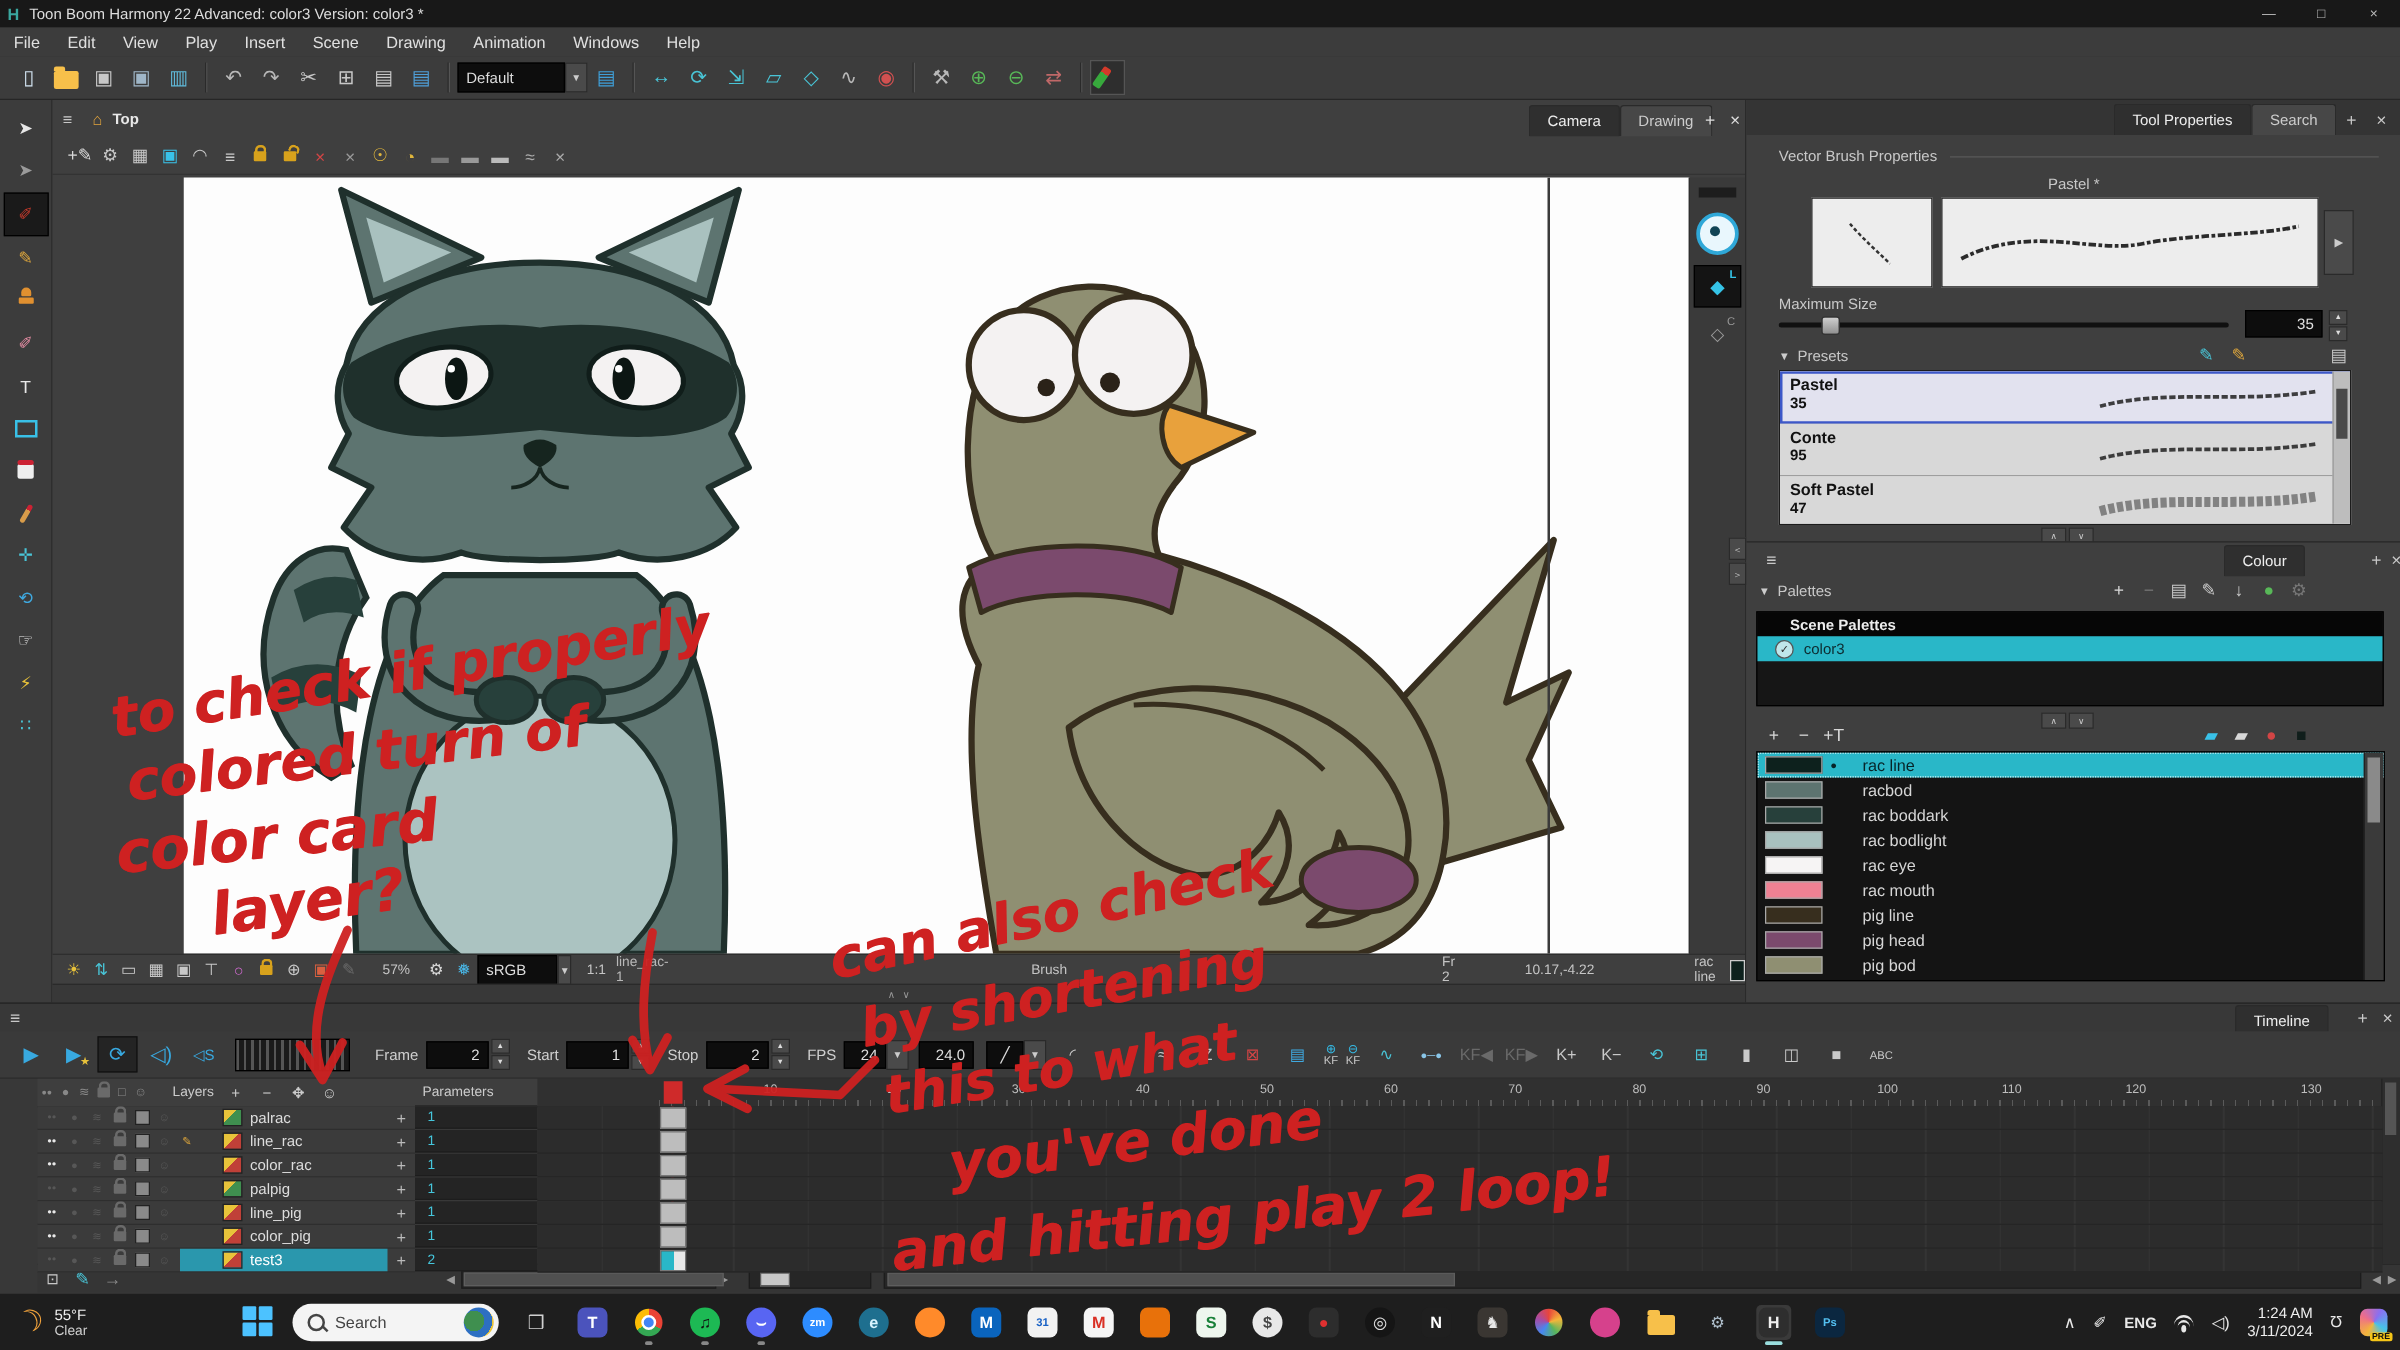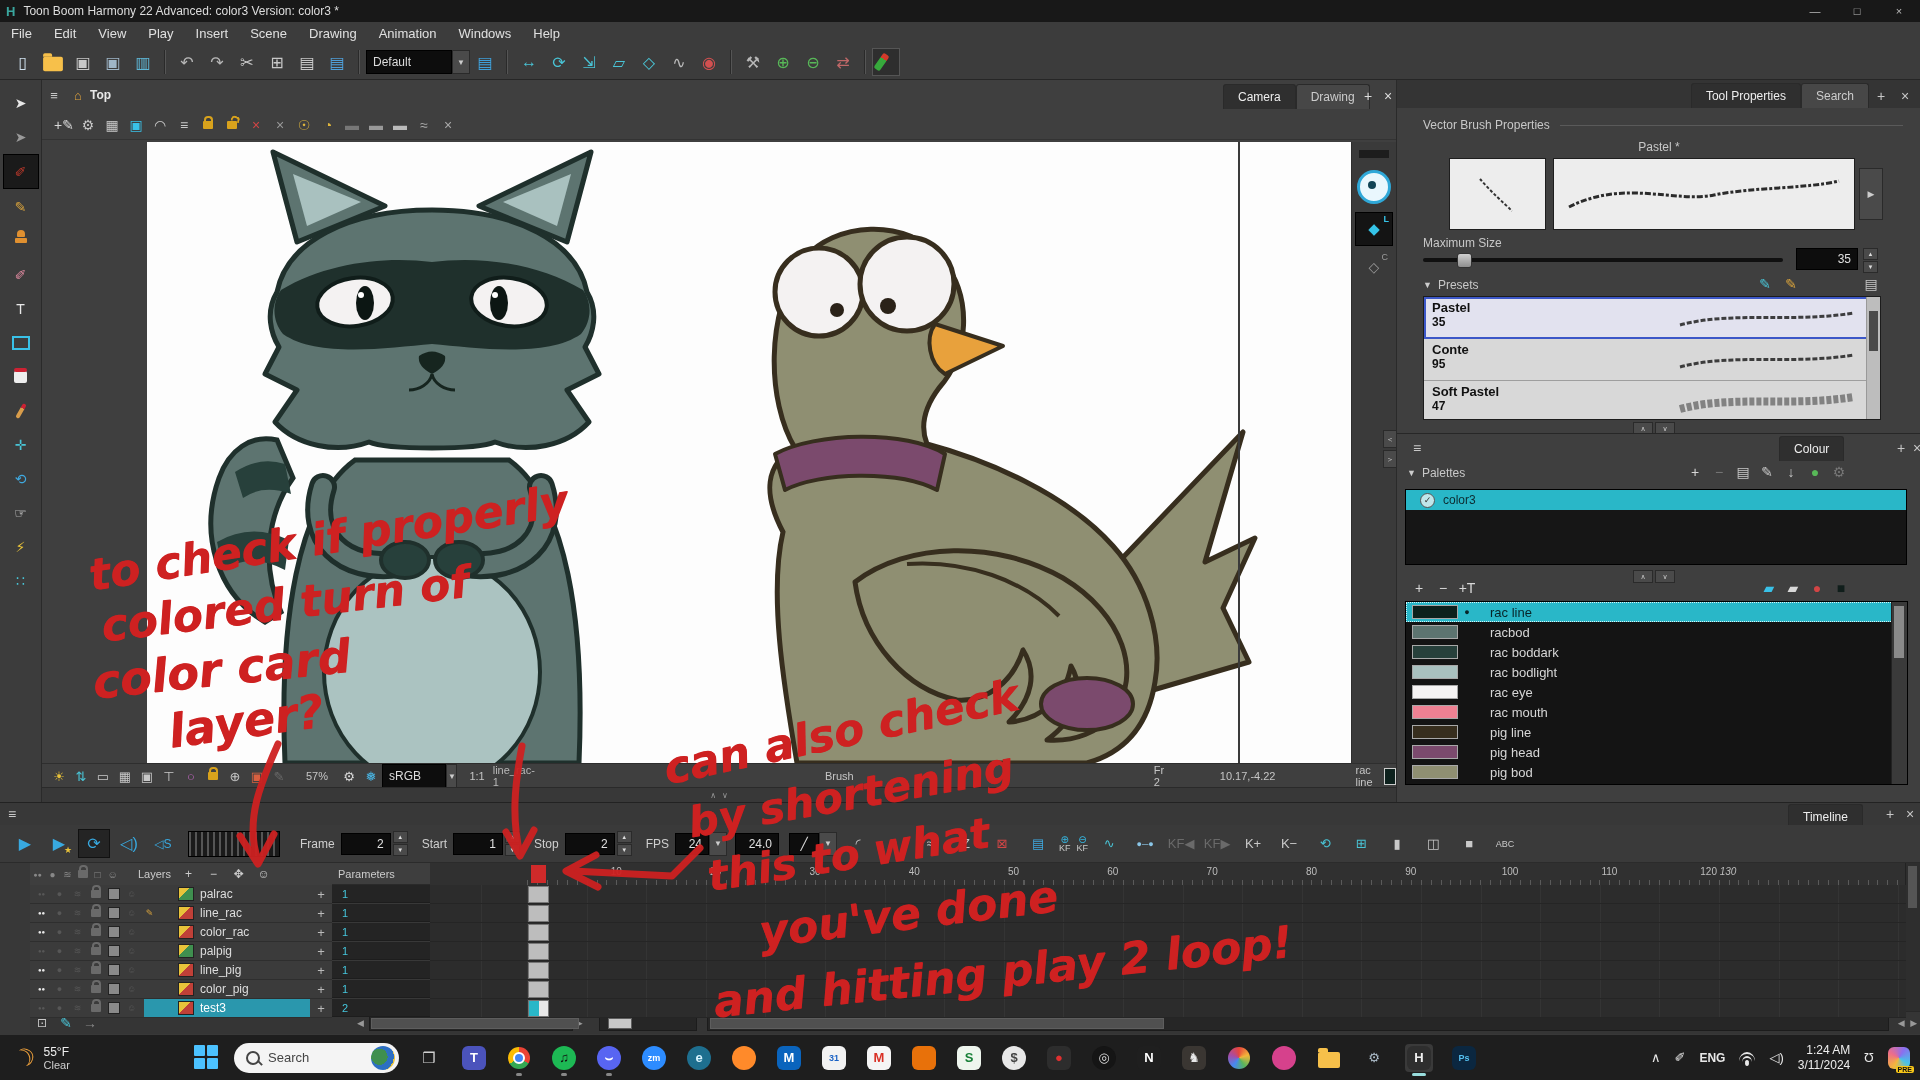--- a/index.html
+++ b/index.html
@@ -514,20 +514,21 @@
           <span class="ico" style="color: rgb(216, 216, 216);">+</span>
           <span class="ico" style="color: rgb(119, 119, 119);">−</span>
           <span class="ico" style="color: rgb(200, 200, 200);">▤</span>
           <span class="ico" style="color: rgb(200, 200, 200);">✎</span>
           <span class="ico" style="color: rgb(200, 200, 200);">↓</span>
           <span class="ico" style="color: rgb(88, 184, 88);">●</span>
           <span class="ico" style="color: rgb(119, 119, 119);">⚙</span>
         </div>
 
       <div id="palettelist">
+        <div class="palrow-h">Scene Palettes</div>
         <div class="palrow">
           <span class="chk">✓</span>
           <span>color3</span>
         </div>
       </div>
       <div class="updown" style="position:absolute;left:236px;top:136px;">
           <span>∧</span>
           <span>∨</span>
         </div>
 
@@ -681,21 +682,21 @@
         <span class="rnum" style="left: 384.97px;">30</span>
         <span class="rnum" style="left: 484.27px;">40</span>
         <span class="rnum" style="left: 583.57px;">50</span>
         <span class="rnum" style="left: 682.87px;">60</span>
         <span class="rnum" style="left: 782.17px;">70</span>
         <span class="rnum" style="left: 881.47px;">80</span>
         <span class="rnum" style="left: 980.77px;">90</span>
         <span class="rnum" style="left: 1080.07px;">100</span>
         <span class="rnum" style="left: 1179.37px;">110</span>
         <span class="rnum" style="left: 1278.67px;">120</span>
-        <span class="rnum" style="left: 1298px; font-style: italic;">130</span>
+        <span class="rnum" style="left: 1419px;">130</span>
       </div>
     <div id="playhead"></div>
     <div id="playline"></div>
     <div id="tlvscroll">
         <i></i>
       </div>
 
     <div id="tlbottom">
       <span class="ico" style="font-size:12px;">⊡</span>
       <span class="ico" style="color:#49c4d6;">✎</span>

